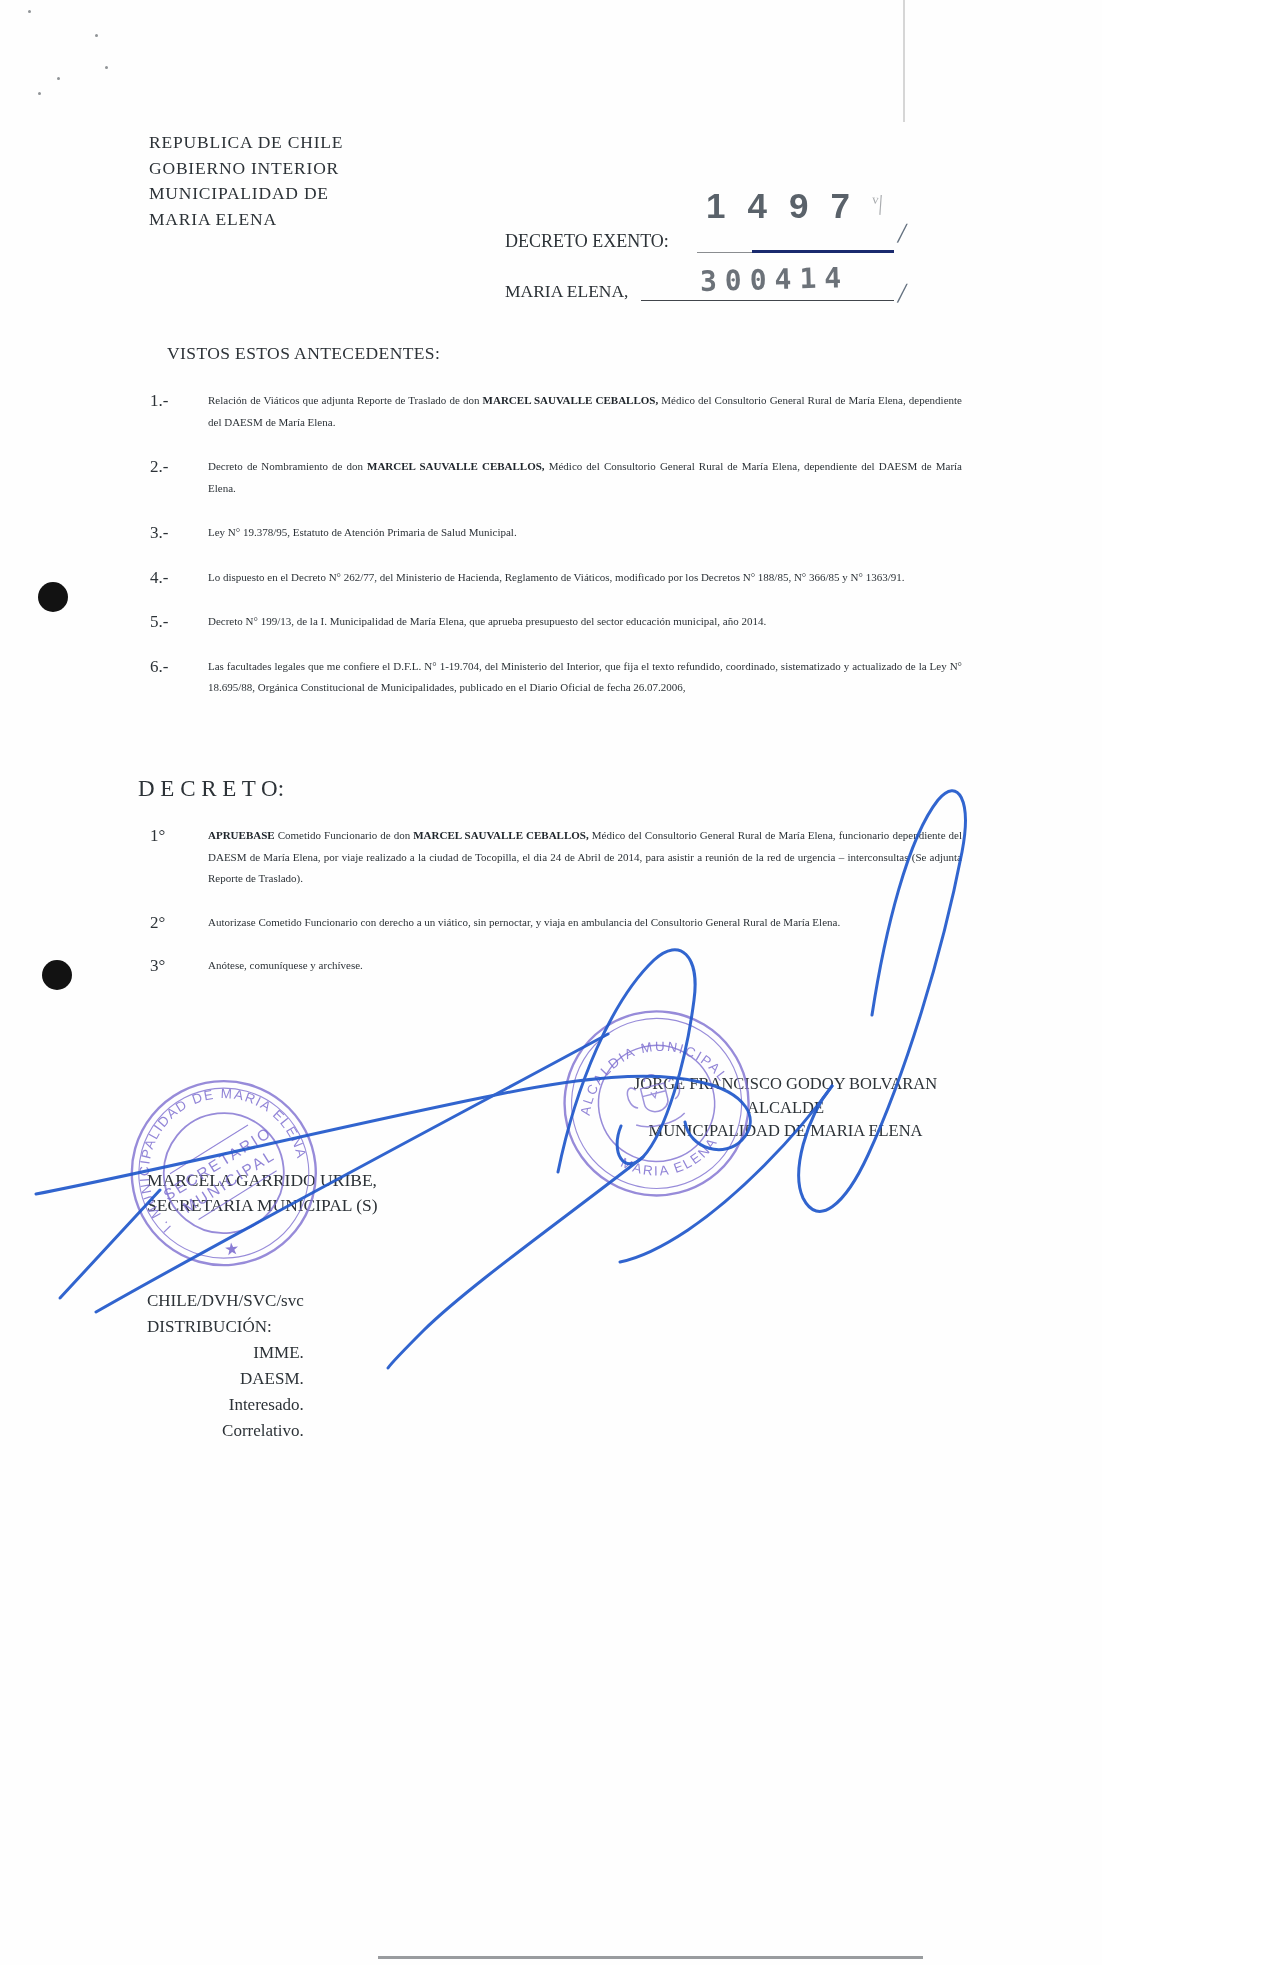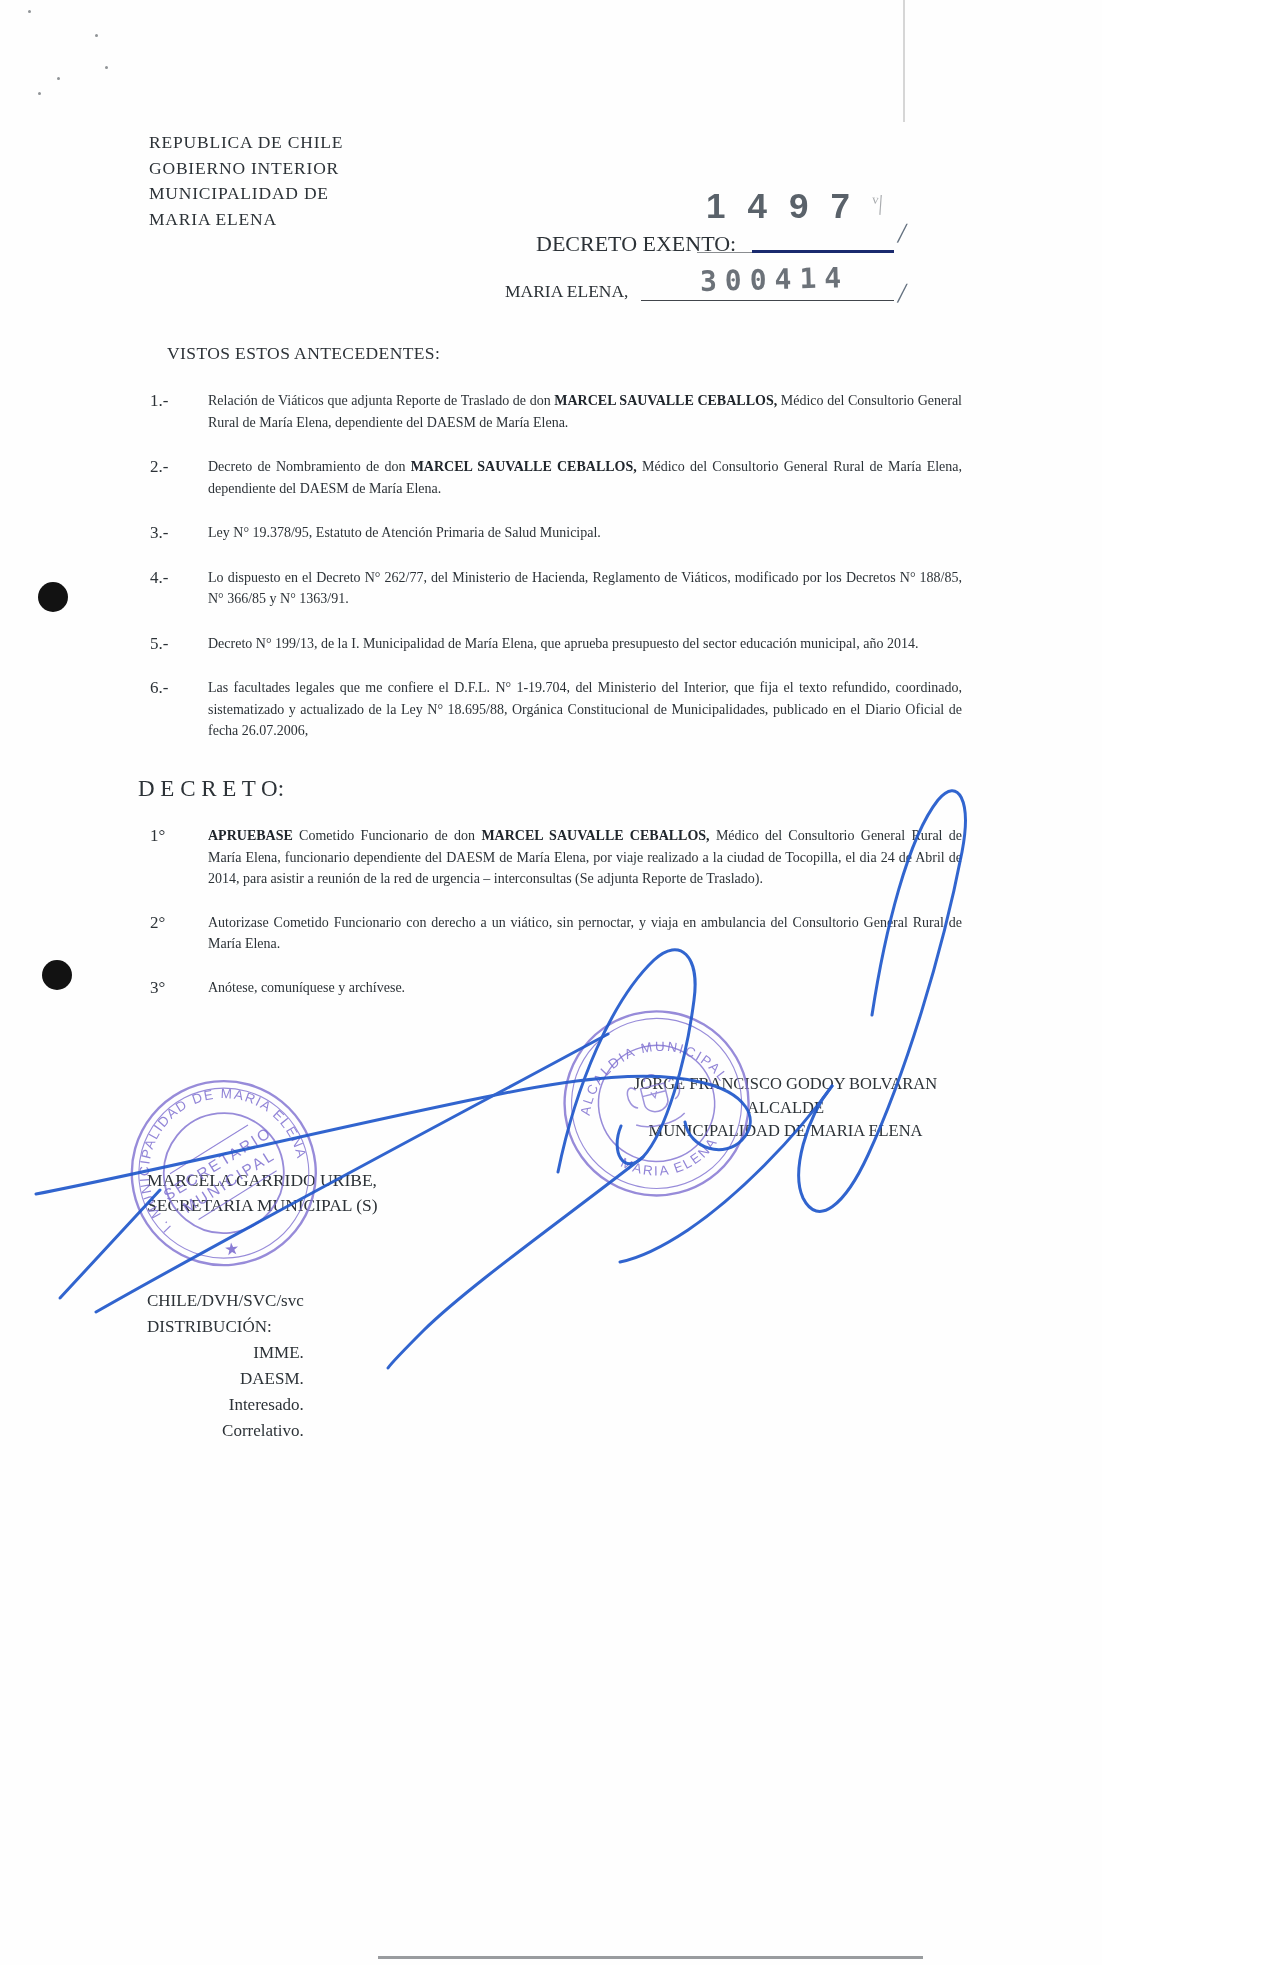--- a/index.html
+++ b/index.html
@@ -5,42 +5,42 @@
   html,body{margin:0;padding:0;background:#ffffff;}
   .page{position:relative;width:1102px;height:1965px;background:#fefefe;overflow:hidden;
         font-family:"Liberation Serif", serif;color:#2c3237;}
   
   .letterhead{position:absolute;left:149px;top:130px;font-size:17.5px;line-height:25.5px;letter-spacing:0.8px;}
   .lh-line{white-space:nowrap;}
   
   .stamp-number{position:absolute;left:706px;top:186px;font-family:Liberation Sans, sans-serif;
         font-weight:700;font-size:35px;letter-spacing:22px;color:#49525b;opacity:.9;}
   .pen-mark{position:absolute;left:872px;top:190px;font-size:22px;color:#a8abae;transform:rotate(4deg);}
-  .decree-label{position:absolute;left:505px;top:231px;font-size:22px;margin-left:31px;}
+  .decree-label{position:absolute;left:505px;top:231px;font-size:18px;}
   .date-label{position:absolute;left:505px;top:281px;font-size:17.5px;}
   .stamp-date{position:absolute;left:700px;top:263px;font-family:"DejaVu Sans Mono",monospace;
         font-weight:700;font-size:28px;letter-spacing:8px;color:#4d545c;opacity:.82;transform:rotate(-1.5deg);}
   .line{position:absolute;border-top:1.5px solid #8a8d90;}
   .line-decree{left:697px;top:252px;width:197px;}
   .line-decree-dark{position:absolute;left:752px;top:250px;width:142px;height:3px;background:#1a2a6e;}
   .line-date{left:641px;top:300px;width:253px;border-top:1.5px solid #41454b;}
   .slash{position:absolute;font-size:30px;color:#63707f;transform:rotate(8deg);}
   .slash-1{left:898px;top:216px;}
   .slash-2{left:898px;top:276px;}
   
   .vistos-heading{position:absolute;left:167px;top:343px;font-size:17.5px;letter-spacing:0.4px;}
   .decreto-heading{position:absolute;left:138px;top:776px;font-size:23px;}
   
   .doc-list{position:absolute;left:150px;width:812px;}
   .vistos-list{top:390px;}
   .decreto-list{top:825px;}
   .doc-item{display:flex;margin-bottom:23px;}
   .decreto-list .doc-item{margin-bottom:22px;}
   .item-num{flex:0 0 58px;font-size:17px;line-height:21.5px;}
-  .item-text{flex:1;margin:0;font-size:14px;line-height:21.5px;text-align:justify;}
+  .item-text{flex:1;margin:0;font-size:11px;line-height:21.5px;text-align:justify;}
   .b{font-weight:bold;color:#20262c;}
   
   .sig-right{position:absolute;left:613px;top:1072px;width:345px;text-align:center;
         font-size:16.5px;line-height:23.5px;}
   .sig-left{position:absolute;left:147px;top:1168px;font-size:17.5px;line-height:25px;}
   
   .footer{position:absolute;left:147px;top:1288px;font-size:17px;line-height:26px;}
   .dist-list{margin-left:53px;text-align:right;}
   
   .hole{position:absolute;border-radius:50%;background:#121212;}

